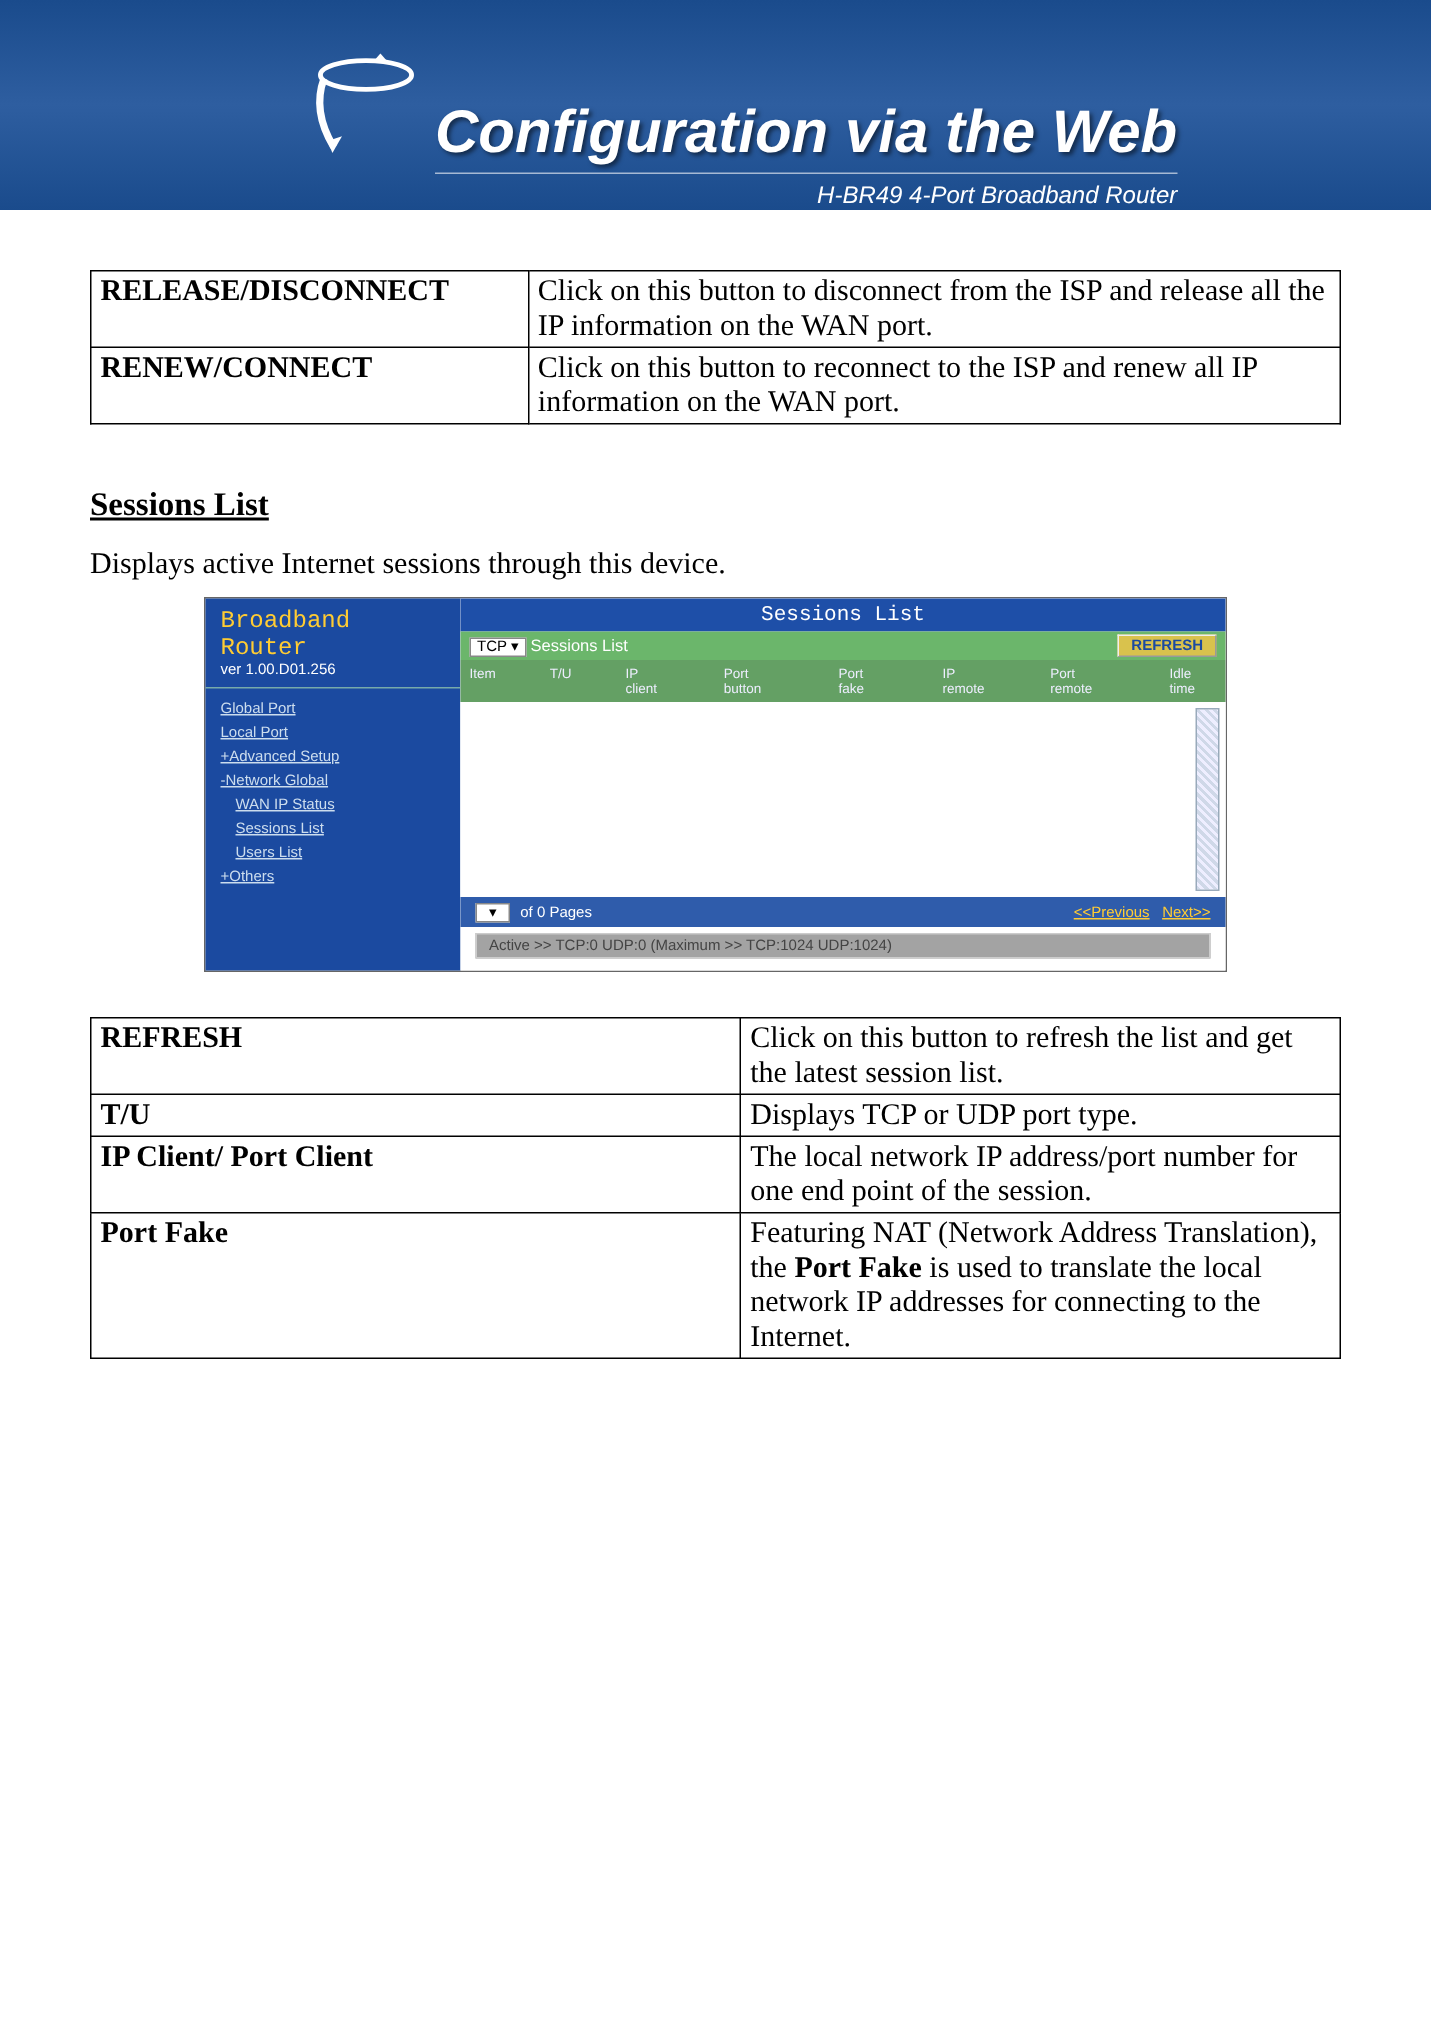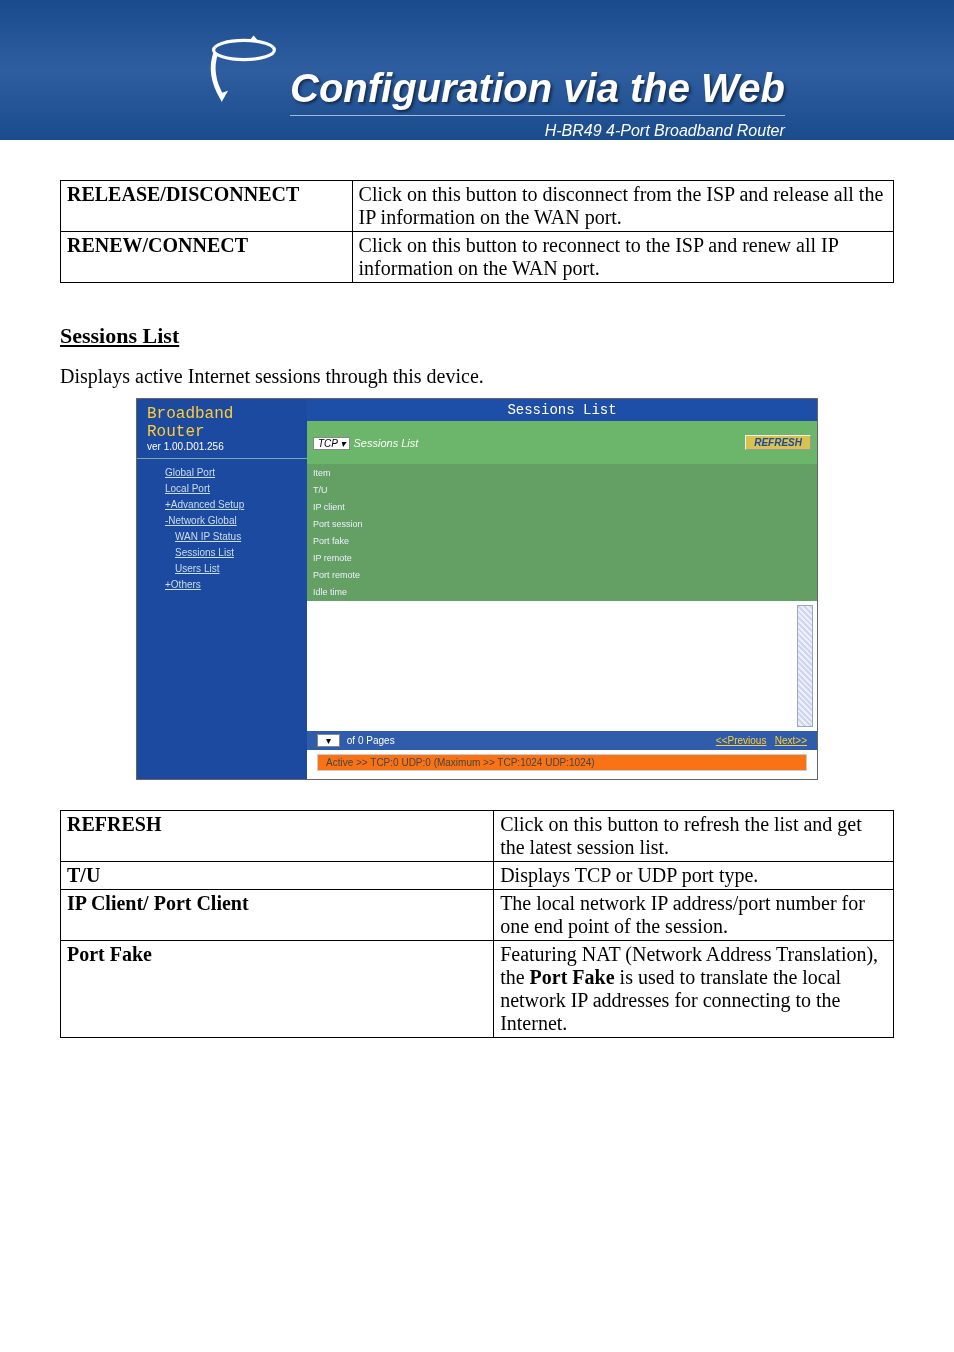--- a/index.html
+++ b/index.html
@@ -117,44 +117,42 @@
     margin-bottom: 6px;
   }
   .shot-nav {
     padding: 0 10px 10px 10px;
     line-height: 1.6;
   }
   .shot-nav a {
     color: #cde;
     text-decoration: underline;
     display: block;
-    margin-left: 18px;
   }
   .shot-nav .indent1 { padding-left: 10px; }
   .shot-right {
     flex: 1;
     background: #fff;
   }
   .shot-right-head {
     background: #1e4fa8;
     color: #fff;
     font-family: "Courier New", monospace;
     font-size: 14px;
     text-align: center;
     padding: 3px 0;
   }
   .shot-right-sub {
     background: #6bb66b;
     color: #fff;
     font-size: 11px;
-    padding: 14px 6px;
+    padding: 2px 6px;
     display: flex;
     align-items: center;
     justify-content: space-between;
-    font-style: italic;
   }
   .shot-right-sub .seltcp {
     background: #fff;
     color: #000;
     font-size: 10px;
     padding: 0 4px;
     border: 1px solid #888;
   }
   .refresh-btn {
     background: #d9c24d;
@@ -163,22 +161,21 @@
     padding: 1px 8px;
     border: 1px outset #eee;
     font-weight: bold;
   }
   .shot-cols {
     display: flex;
     background: #64a064;
     color: #eef;
     font-size: 9px;
     padding: 4px 6px;
-    gap: 7px;
-    flex-direction: column;
+    gap: 36px;
   }
   .shot-body-white {
     background: #fff;
     height: 130px;
     position: relative;
   }
   .shot-scroll {
     position: absolute;
     right: 4px;
     top: 4px;
@@ -202,21 +199,21 @@
     border: 1px solid #888;
     padding: 0 8px;
     font-size: 10px;
     margin-right: 4px;
   }
   .shot-footer .pn {
     color: #ffcc33;
     text-decoration: underline;
   }
   .shot-footer2 {
-    background: #f97316;
+    background: #a3a3a3;
     color: #444;
     font-size: 10px;
     padding: 2px 8px;
     border: 1px solid #ccc;
     margin: 4px 10px 8px 10px;
   }
 </style>
 </head>
 <body>
 
@@ -275,21 +272,21 @@
             <span>
               <span class="seltcp"><span>TCP</span> ▾</span>
               <span>Sessions List</span>
             </span>
             <span class="refresh-btn">REFRESH</span>
           </div>
           <div class="shot-cols">
             <span>Item</span>
             <span>T/U</span>
             <span>IP client</span>
-            <span>Port session</span>
+            <span>Port button</span>
             <span>Port fake</span>
             <span>IP remote</span>
             <span>Port remote</span>
             <span>Idle time</span>
           </div>
           <div class="shot-body-white">
             <div class="shot-scroll"></div>
           </div>
           <div class="shot-footer">
             <span>

